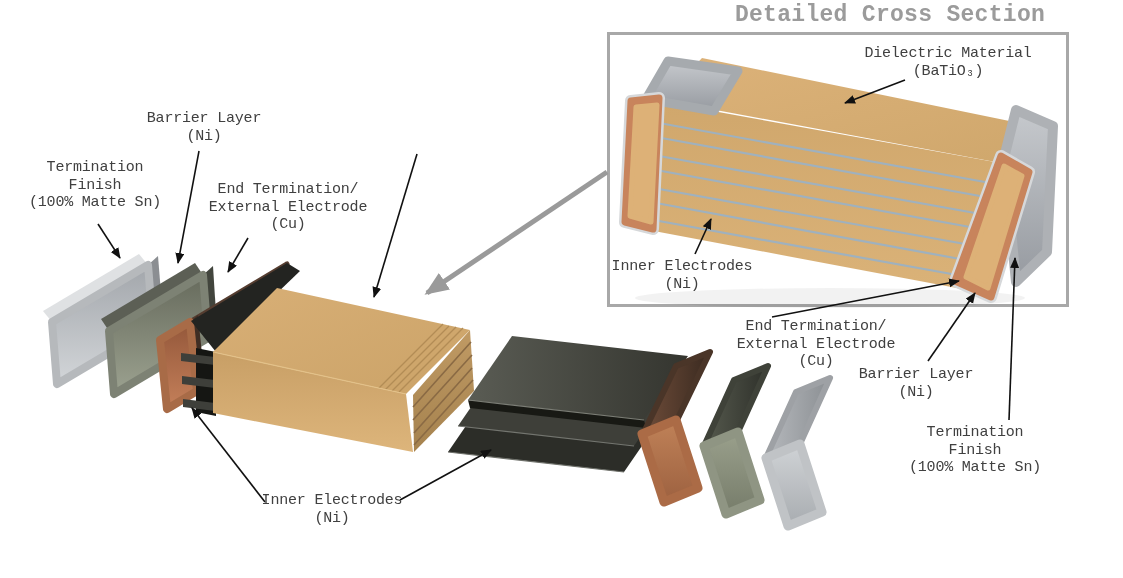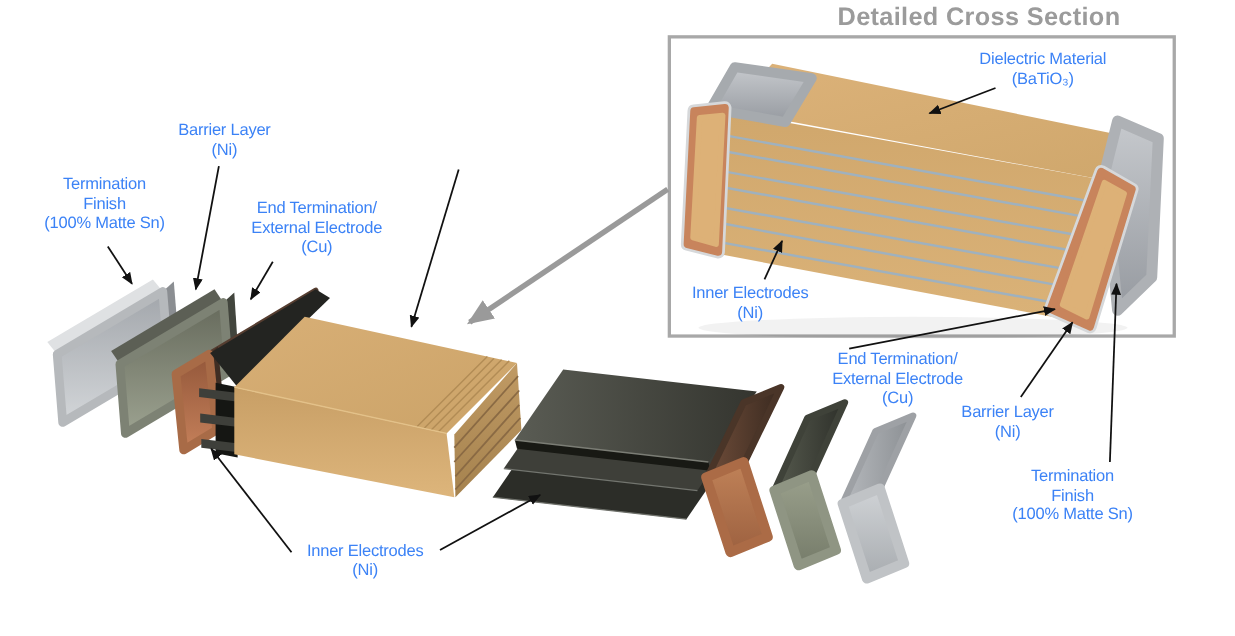--- a/index.html
+++ b/index.html
@@ -1,25 +1,25 @@
 <!DOCTYPE html>
 <html><head>
 <meta charset="utf-8">
 <style>
   html,body{margin:0;padding:0;background:#ffffff;}
   #stage{position:relative;width:1123px;height:578px;background:#ffffff;overflow:hidden;
-         font-family:Liberation Sans, sans-serif;}
+         font-family:Liberation Mono, monospace;}
   #shapes{position:absolute;left:0;top:0;z-index:2;}
   .frame{position:absolute;left:607px;top:32px;width:462px;height:275px;
          border:3px solid #a8a8a8;box-sizing:border-box;background:#ffffff;z-index:1;}
   .title{position:absolute;left:890px;top:2px;transform:translateX(-50%);
          font-size:23px;font-weight:bold;color:#9b9b9b;letter-spacing:.3px;
          white-space:nowrap;z-index:3;}
   .lbl{position:absolute;transform:translateX(-50%);text-align:center;z-index:3;
-       font-size:15px;line-height:17.5px;color:#3b82f6;letter-spacing:-0.2px;white-space:nowrap;}
+       font-size:15px;line-height:17.5px;color:#404040;letter-spacing:-0.2px;white-space:nowrap;}
 </style>
 </head>
 <body>
 
 <div id="stage">
 
   <div class="frame"></div>
 
   <div class="title">Detailed Cross Section</div>
 

